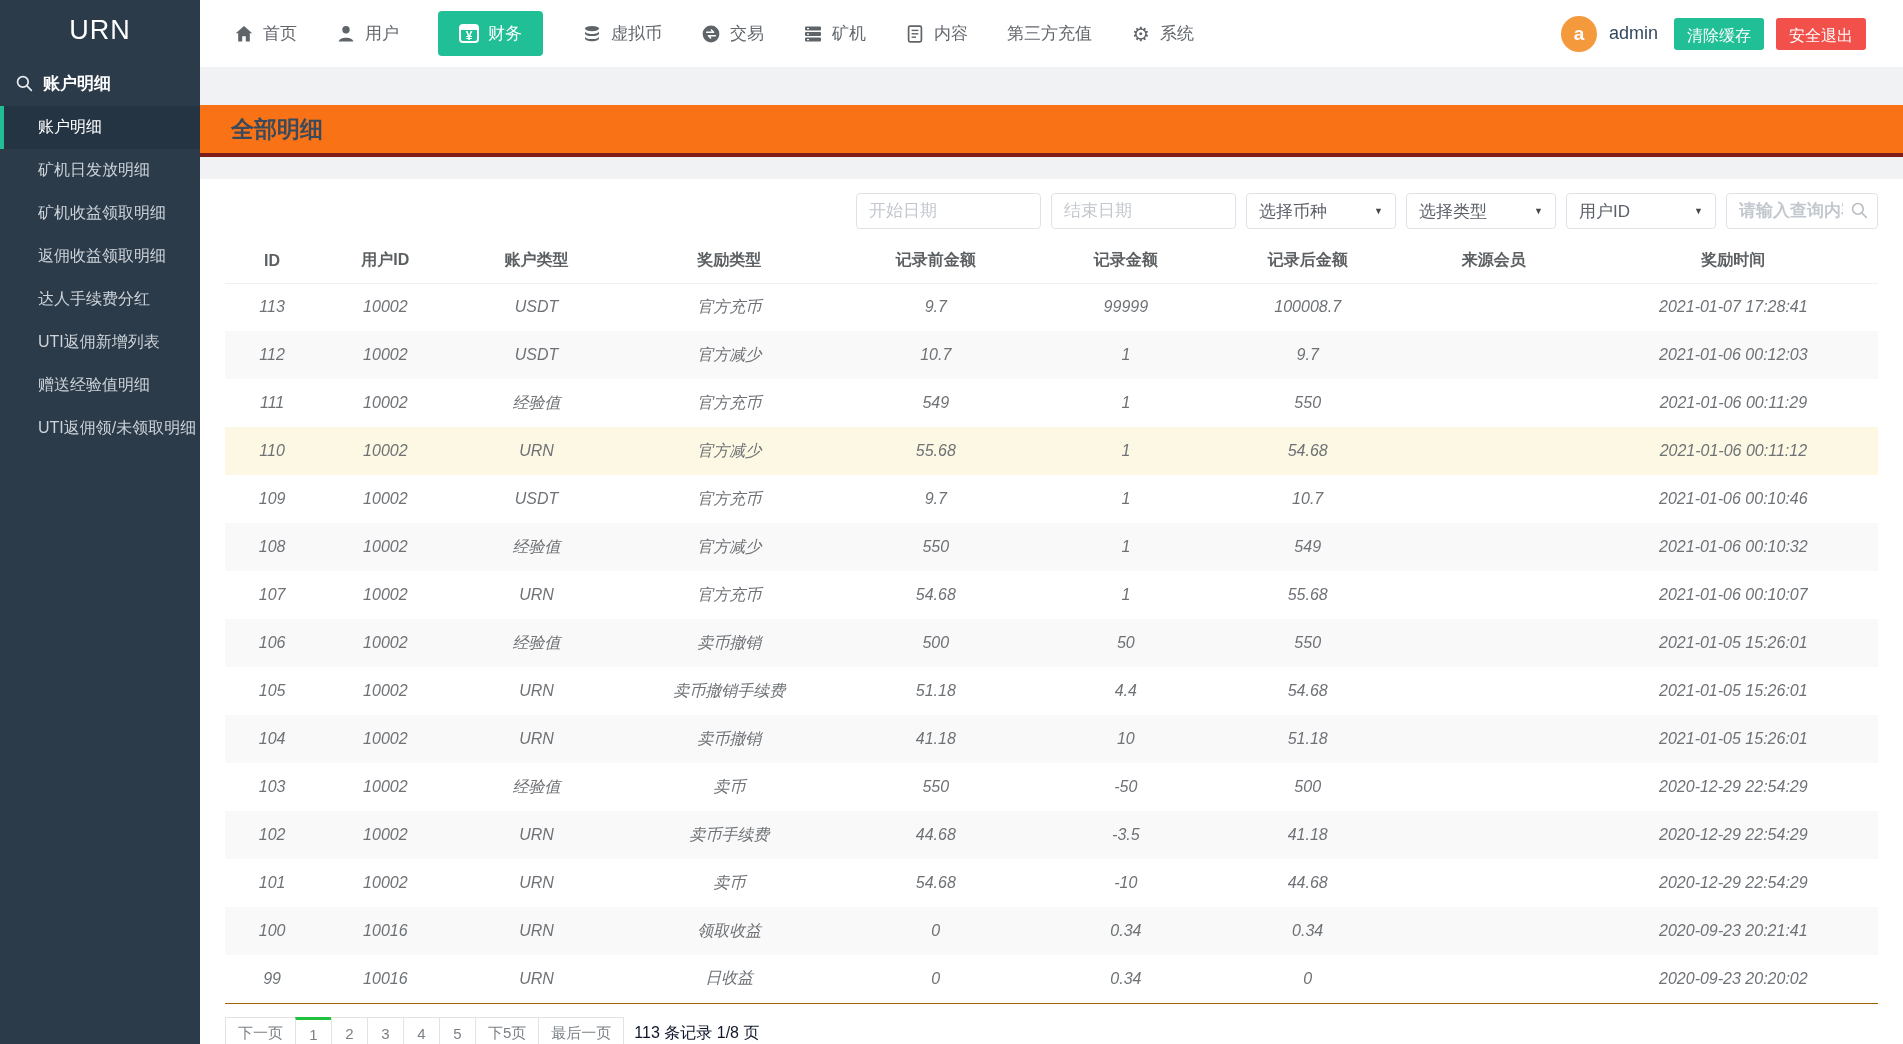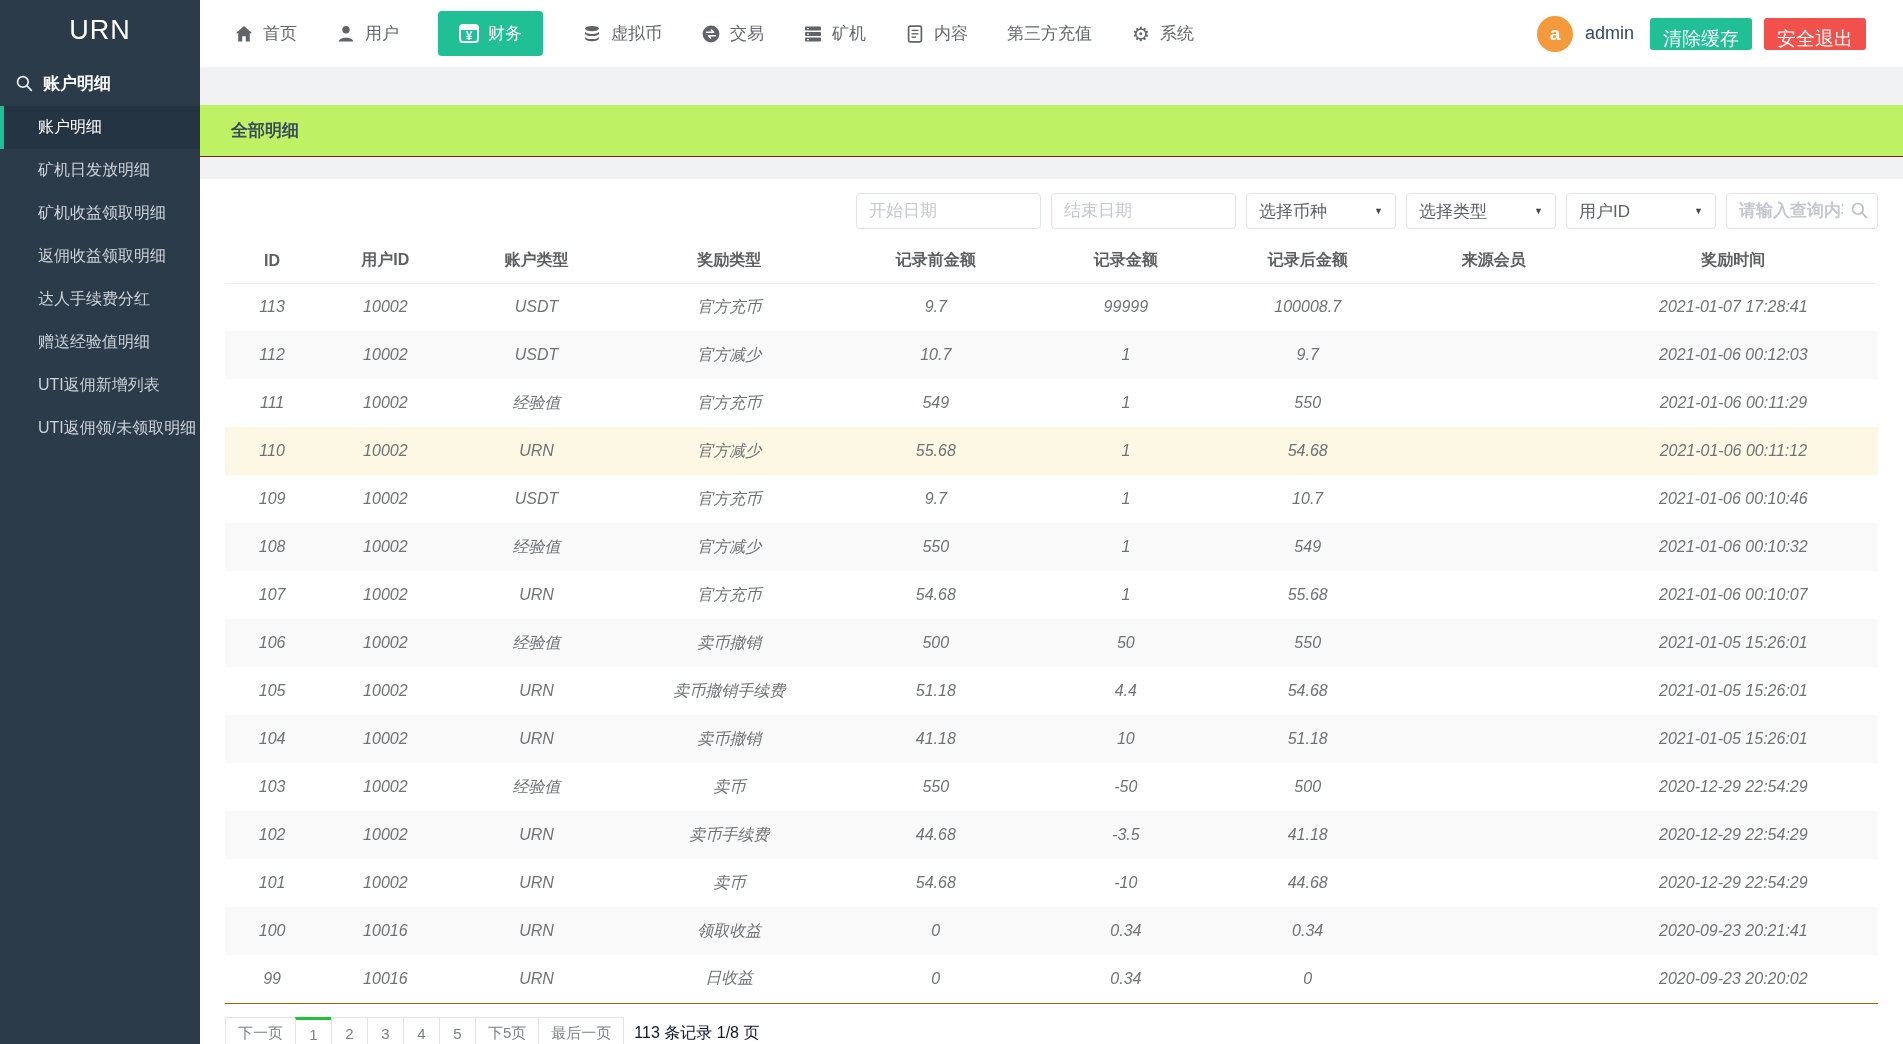--- a/index.html
+++ b/index.html
@@ -40,28 +40,28 @@
   .nav-icon svg{display:block;}
   .gear-glyph{font-family:"DejaVu Sans",sans-serif;font-size:20px;line-height:20px;color:#5f6468;}
   .yen-box{display:inline-flex;align-items:center;justify-content:center;
     width:20px;height:19px;border:2px solid #fff;border-top:6px solid #fff;
     border-radius:4px;color:#fff;font-size:12px;font-weight:700;line-height:1;}
   .nav-spacer{flex:1;}
   .avatar{width:36px;height:36px;border-radius:50%;background:var(--orange);
     color:#fff;font-size:19px;font-weight:600;display:flex;align-items:center;
     justify-content:center;cursor:pointer;}
   .admin-name{margin:0 16px 0 12px;color:#34495e;font-size:18px;cursor:pointer;}
-  .btn{border:none;border-radius:3px;color:#fff;font-size:19px;height:32px;
+  .btn{border:none;border-radius:3px;color:#fff;font-size:16px;height:32px;
     padding:8px 13px;cursor:pointer;font-family:inherit;}
   .btn.green{background:var(--teal);margin-right:12px;}
   .btn.red{background:var(--red);}
   .band{height:38px;background:#f0f2f4;flex:0 0 auto;}
-  .tabbar{height:52px;background:#bef264;border-bottom:1px solid #7f1d1d;
+  .tabbar{height:52px;background:#f97316;border-bottom:4px solid #7f1d1d;
     display:flex;align-items:center;padding-left:31px;flex:0 0 auto;
-    font-size:17px;font-weight:700;color:#3a4a5c;}
+    font-size:23px;font-weight:700;color:#3a4a5c;}
   .gap{height:22px;background:#f0f2f4;flex:0 0 auto;}
   .panel{background:#fff;flex:1;padding:14px 25px 0;}
   
   .filters{display:flex;justify-content:flex-end;gap:10px;margin-bottom:10px;}
   .f-input,.f-select{height:36px;border:1px solid #dfe3e8;border-radius:4px;
     background:#fff;font-size:17px;color:#5a5e66;font-family:inherit;}
   .f-input{padding:16px 12px;}
   .f-input::placeholder{color:#c3c8cf;}
   .f-select{display:flex;align-items:center;justify-content:space-between;
     padding:0 12px;cursor:pointer;}
@@ -112,24 +112,24 @@
       <div class="side-item">
         <span>矿机收益领取明细</span>
       </div>
       <div class="side-item">
         <span>返佣收益领取明细</span>
       </div>
       <div class="side-item">
         <span>达人手续费分红</span>
       </div>
       <div class="side-item">
+        <span>UTI返佣新增列表</span>
+      </div>
+      <div class="side-item">
         <span>赠送经验值明细</span>
-      </div>
-      <div class="side-item">
-        <span>UTI返佣新增列表</span>
       </div>
       <div class="side-item">
         <span>UTI返佣领/未领取明细</span>
       </div>
     </div>
 </div>
 
 <div class="main">
   <div class="navbar">
     <div id="nav-items" style="display:flex;align-items:center;">

